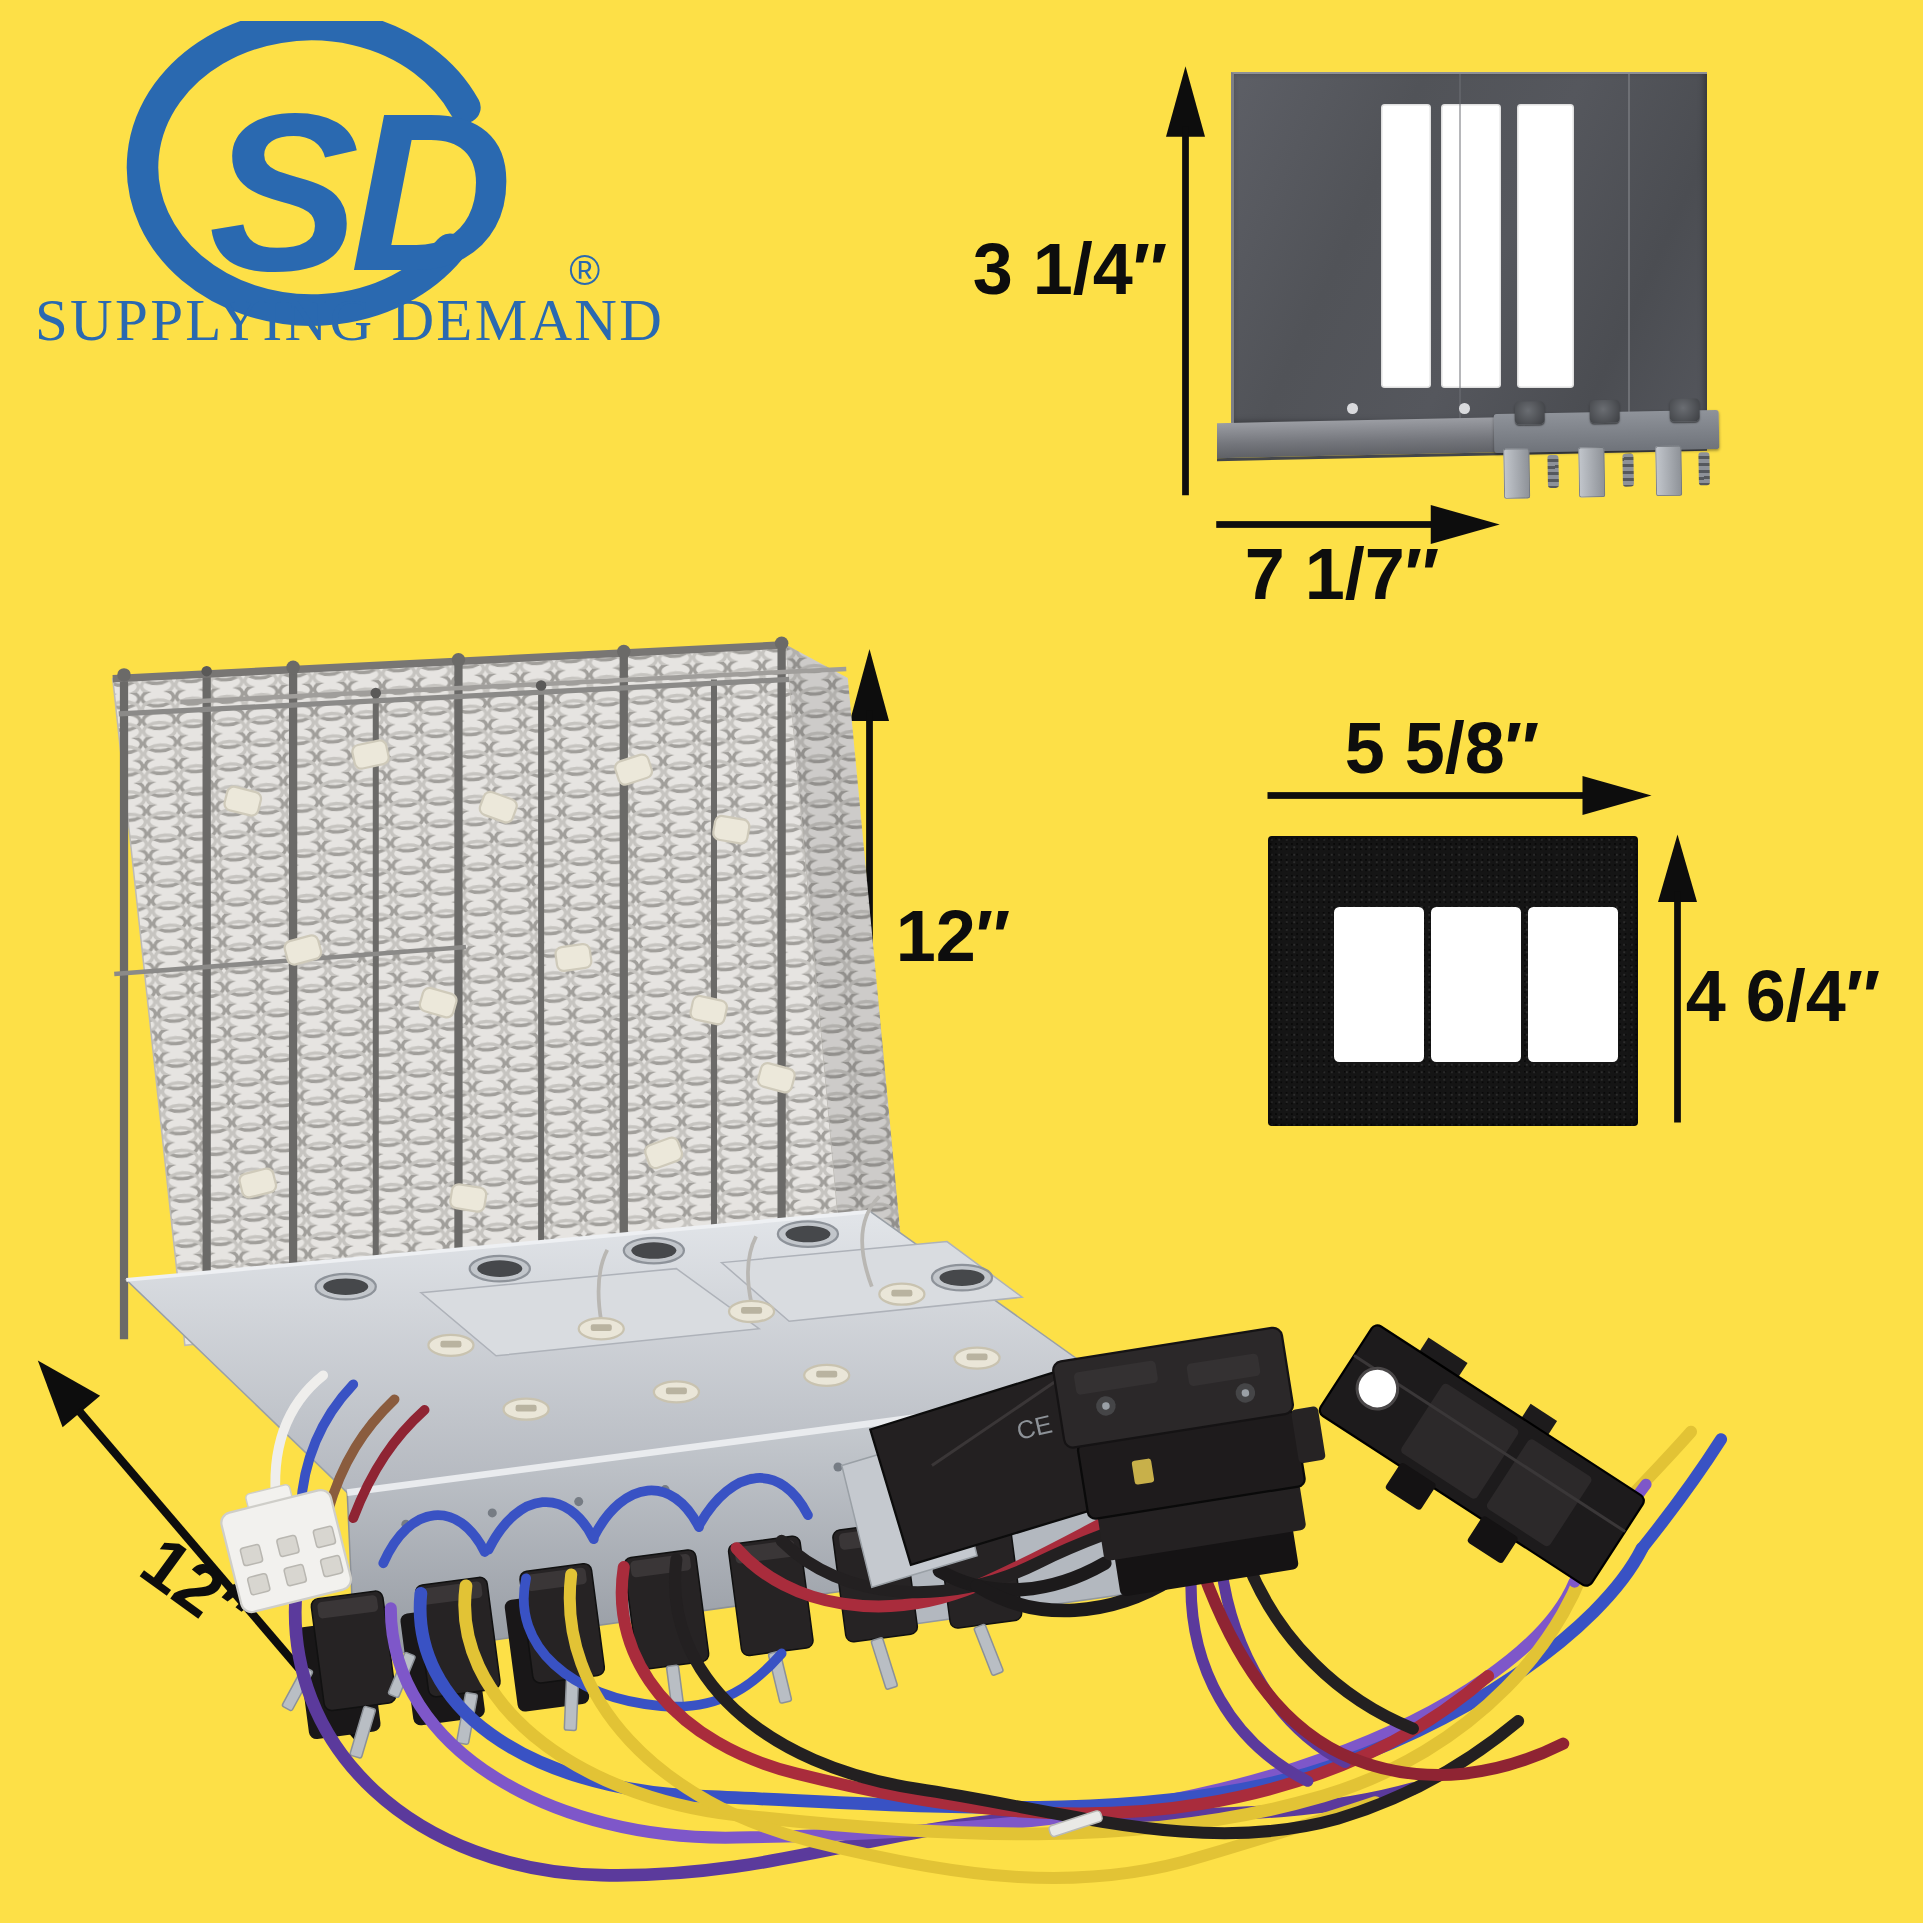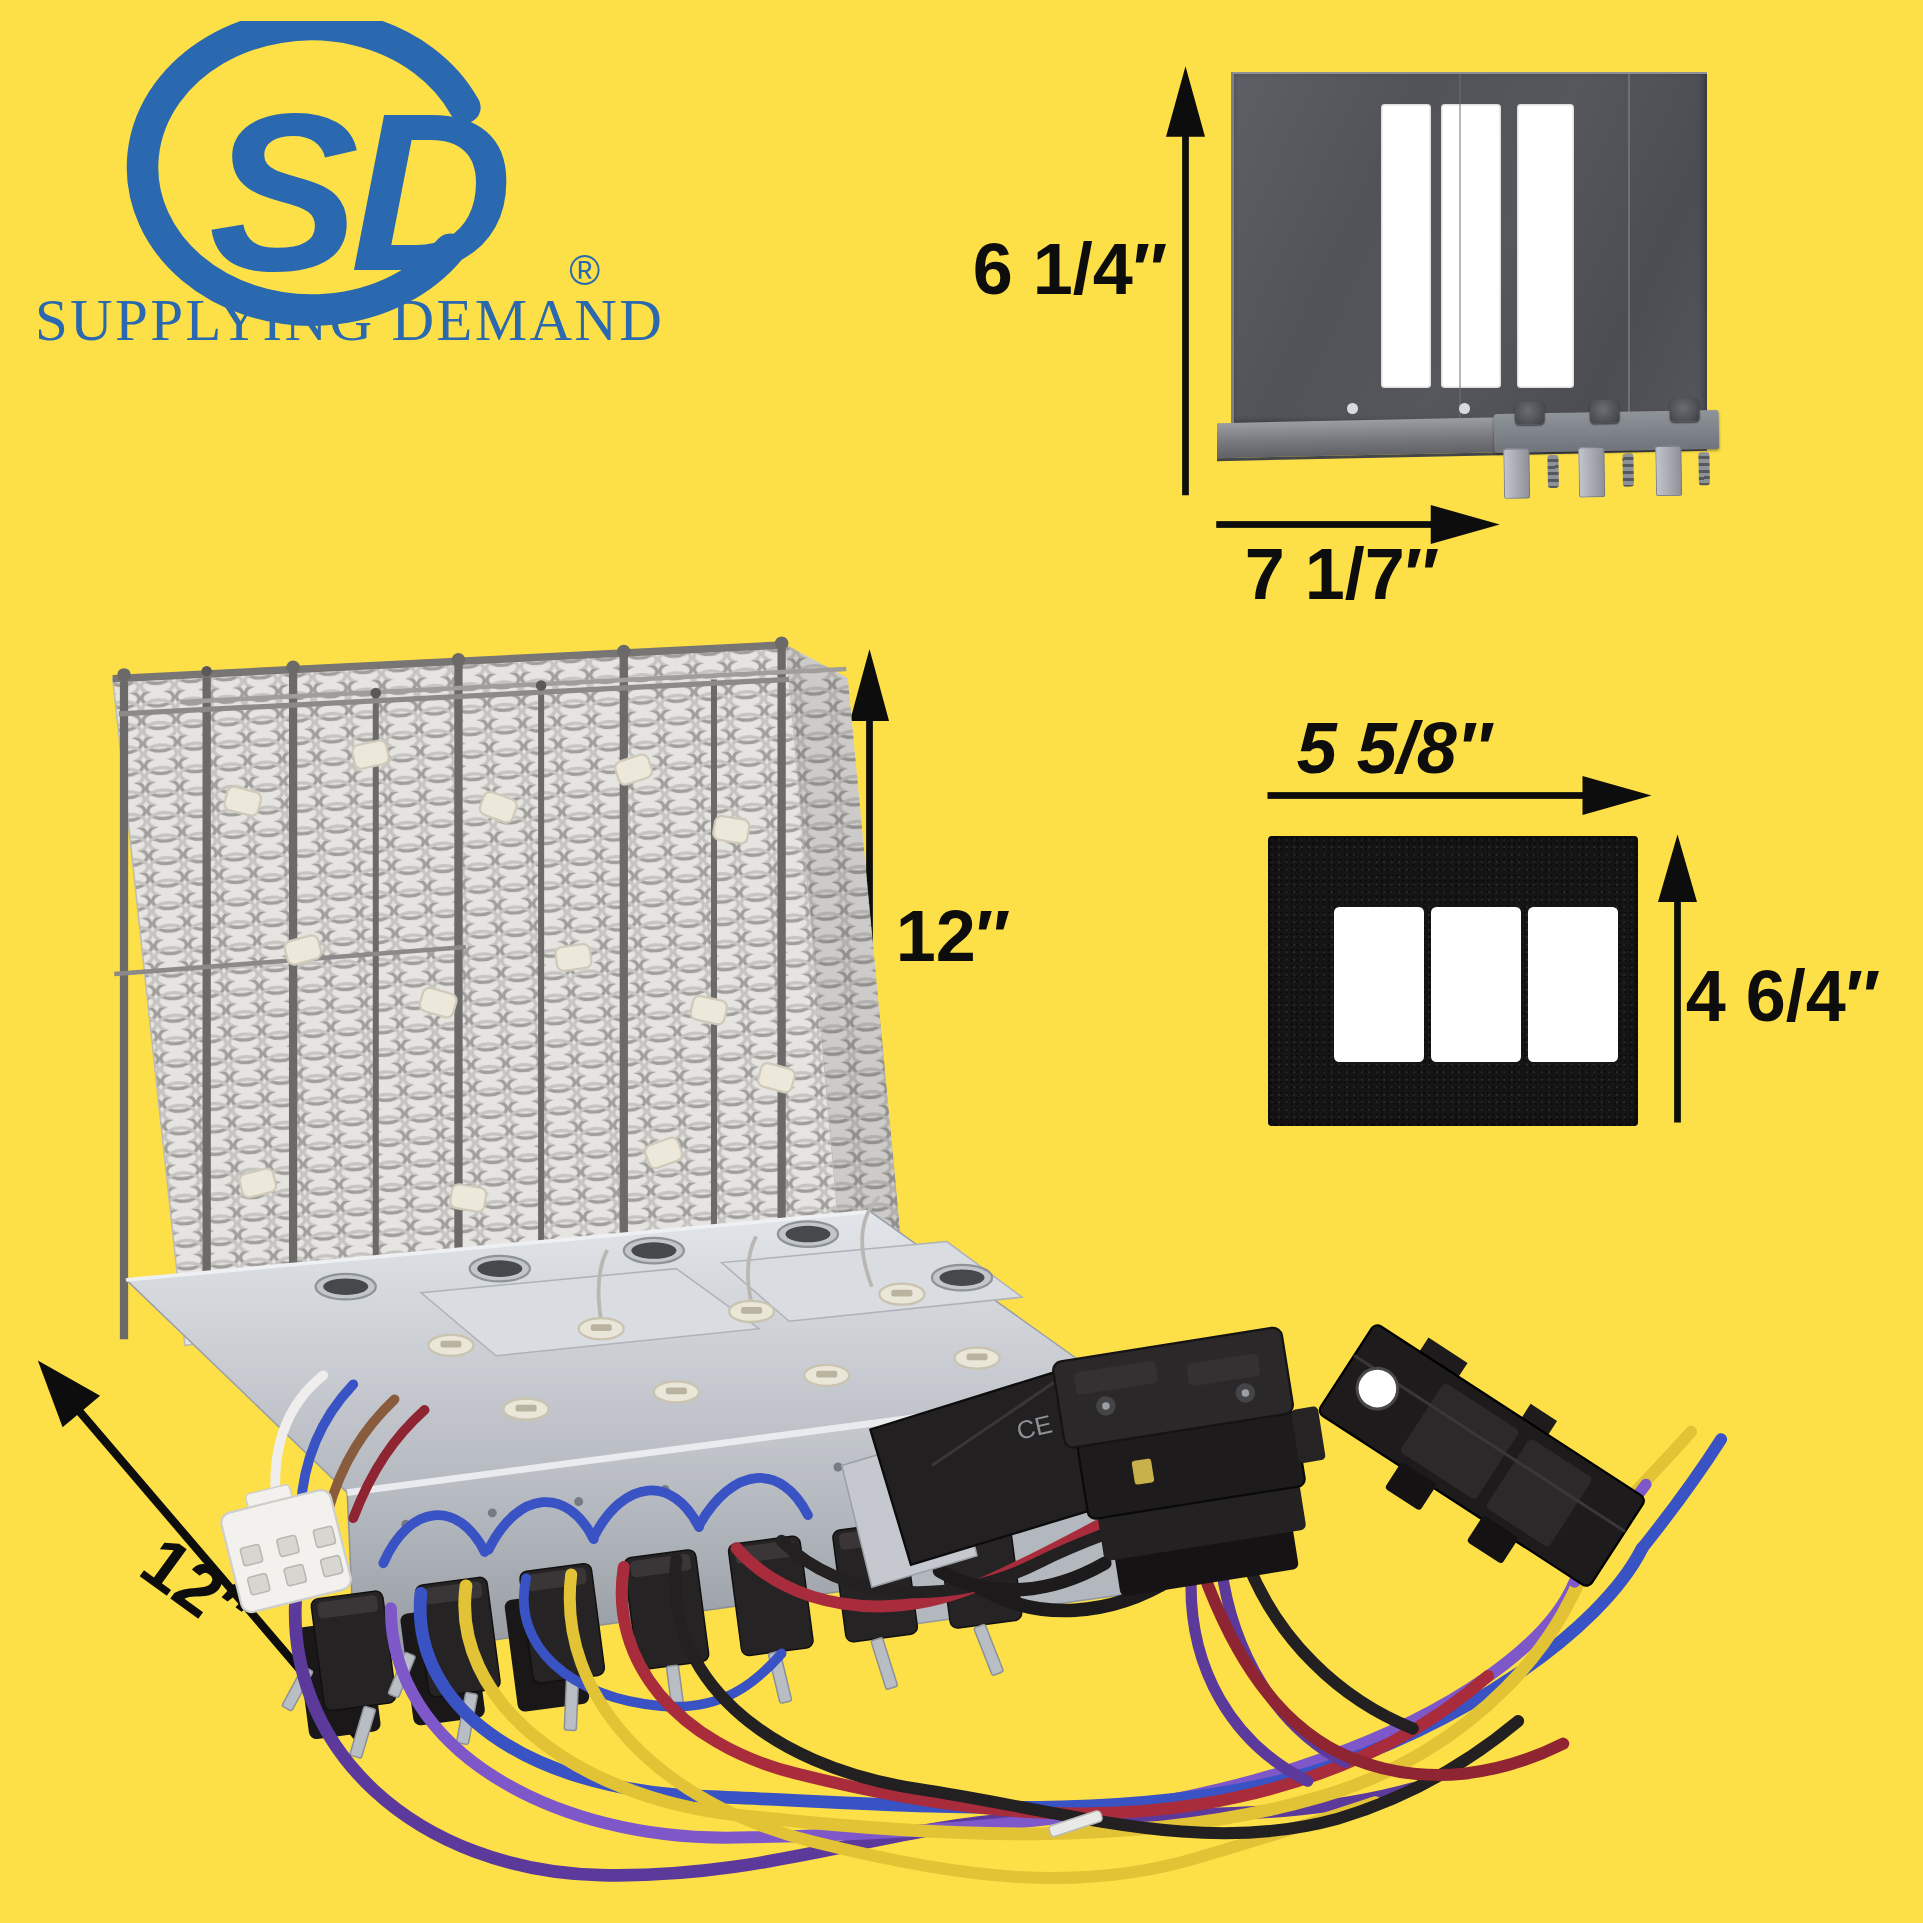--- a/index.html
+++ b/index.html
@@ -73,39 +73,39 @@
     <div class="tab" style="left:161px;"></div>
     <div class="screwlet" style="left:53px;"></div>
     <div class="screwlet" style="left:128px;"></div>
     <div class="screwlet" style="left:204px;"></div>
   </div>
 
   <svg class="arrow" style="left:1166px;top:66px;" width="39" height="431" viewBox="0 0 52 574">
     <polygon points="26,0 0,94 52,94" fill="#0d0d0d"></polygon>
     <rect x="21.5" y="80" width="9" height="492" fill="#0d0d0d"></rect>
   </svg>
-  <div class="dim" style="left:1070px;top:233px;">6 1/4″</div>
+  <div class="dim" style="left:1070px;top:233px;">3 1/4″</div>
 
   <svg class="arrow" style="left:1216px;top:505px;" width="284" height="39" viewBox="0 0 378 52">
     <rect x="0" y="21.5" width="300" height="9" fill="#0d0d0d"></rect>
     <polygon points="378,26 286,0 286,52" fill="#0d0d0d"></polygon>
   </svg>
   <div class="dim" style="left:1342px;top:538px;">7 1/7″</div>
 
   <div class="gasket">
     <div class="slot" style="left:66px;"></div>
     <div class="slot" style="left:163px;"></div>
     <div class="slot" style="left:260px;"></div>
   </div>
 
   <svg class="arrow" style="left:1267px;top:776px;" width="385" height="39" viewBox="0 0 512 52">
     <rect x="0" y="21.5" width="430" height="9" fill="#0d0d0d"></rect>
     <polygon points="512,26 420,0 420,52" fill="#0d0d0d"></polygon>
   </svg>
-  <div class="dim" style="left:1394px;top:712px;font-style:italic;">5 5/8″</div>
+  <div class="dim" style="left:1442px;top:712px;">5 5/8″</div>
 
   <svg class="arrow" style="left:1658px;top:834px;" width="39" height="289" viewBox="0 0 52 384">
     <polygon points="26,0 0,90 52,90" fill="#0d0d0d"></polygon>
     <rect x="21.5" y="76" width="9" height="308" fill="#0d0d0d"></rect>
   </svg>
   <div class="dim" style="left:1783px;top:960px;">4 6/4″</div>
 
   <svg class="arrow" style="left:849px;top:649px;" width="41" height="664" viewBox="0 0 54 884">
     <polygon points="27,0 1,96 53,96" fill="#0d0d0d"></polygon>
     <rect x="22.5" y="82" width="9" height="800" fill="#0d0d0d"></rect>

